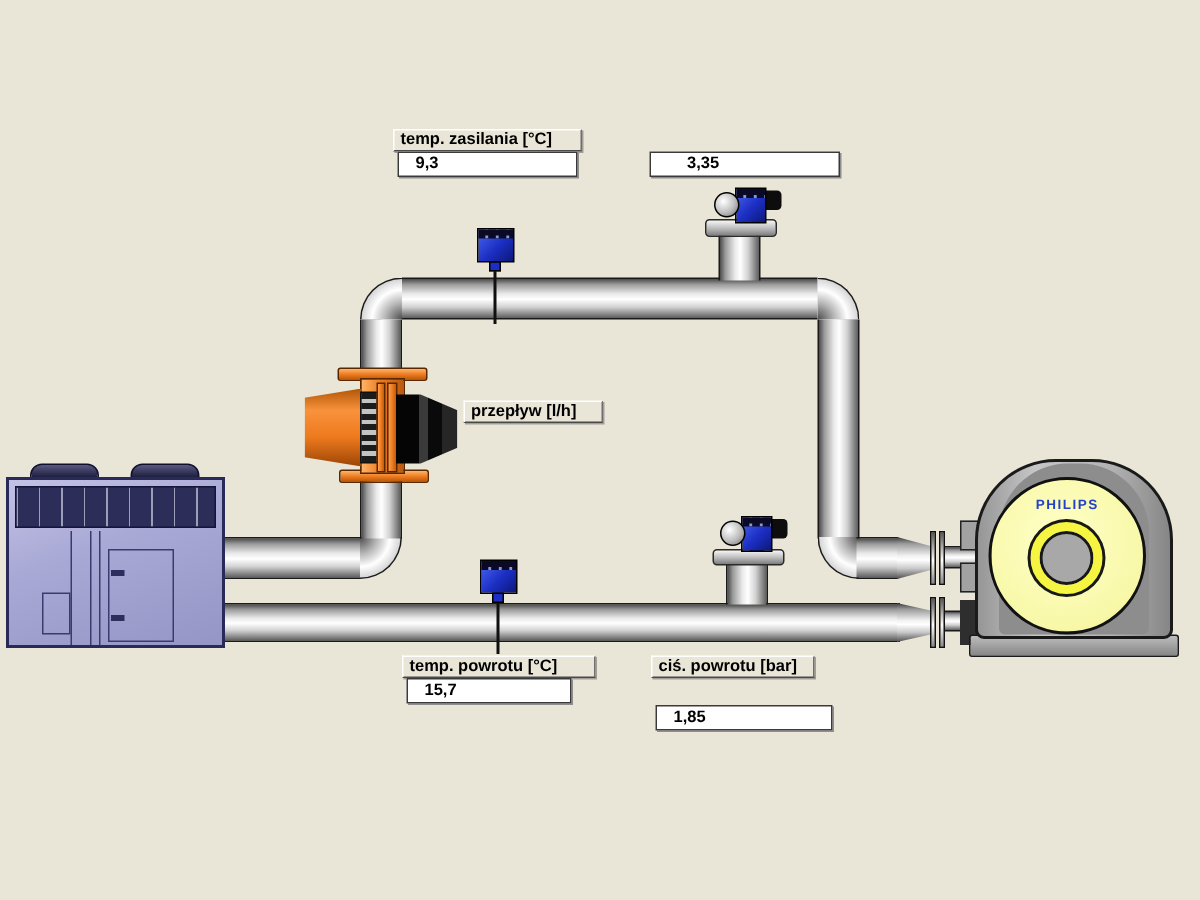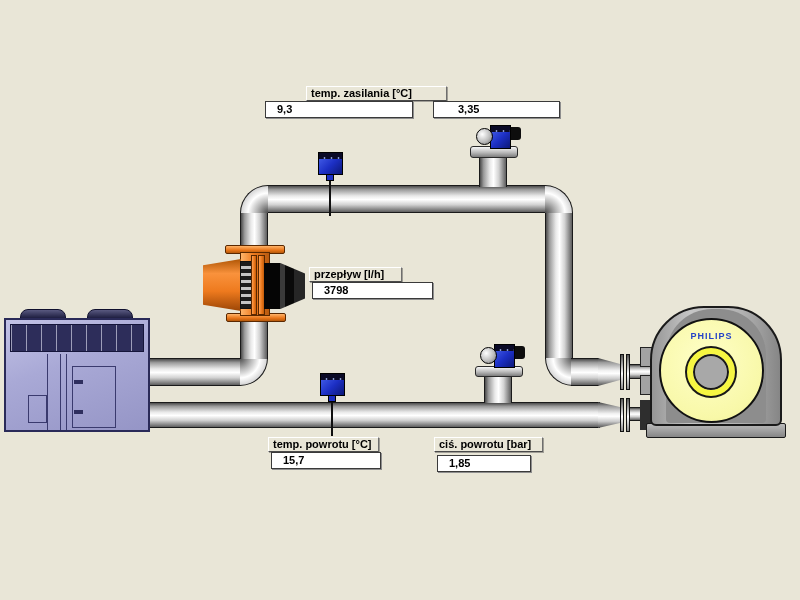--- a/index.html
+++ b/index.html
@@ -153,27 +153,26 @@
     <div class="abs" style="left:640px; top:375px; width:14px; height:20px; background:#a2a2a2; border:1px solid #222;"></div>
     <div class="abs" style="left:640px; top:400px; width:14px; height:30px; background:#2e2e2e;"></div>
     <div class="abs" style="left:646px; top:423px; width:140px; height:15px; background:linear-gradient(#bcbcbc,#868686); border:1px solid #1a1a1a; border-radius:2px;"></div>
     <div class="abs" style="left:650px; top:306px; width:132px; height:120px; background:linear-gradient(to right,#969696,#c6c6c6 30%,#b2b2b2 70%,#868686); border:2px solid #1a1a1a; border-radius:54px 54px 6px 6px;"></div>
     <div class="abs" style="left:666px; top:309px; width:100px; height:114px; background:#8d8d8d; border-radius:46px 46px 4px 4px;"></div>
     <div class="abs" style="left:659px; top:318px; width:105px; height:105px; border-radius:50%; border:2px solid #111; background:radial-gradient(circle at 45% 40%,#ffffc8,#f8f8a8 70%,#e9e98e);"></div>
     <div class="abs" style="left:659px; top:331px; width:105px; text-align:center; font:bold 9px 'Liberation Sans',sans-serif; letter-spacing:1px; color:#2342c8;">PHILIPS</div>
     <div class="abs" style="left:687px; top:348px; width:48px; height:48px; border-radius:50%; border:6px solid #f6f642; background:#a8a8a8; box-shadow:0 0 0 2px #181818, inset 0 0 0 2px #181818;"></div>
   </div>
 
-  <div class="ind-label" style="left:262px; top:86px;  width:141px;margin-left:44px;">temp. zasilania [°C]</div>
-  <div class="ind-value" style="left:265px; top:101px; width:148px;">9,3</div>
+  <div class="ind-label" style="left:262px; top:86px;  width:126px;">temp. zasilania [°C]</div>
+  <div class="ind-value" style="left:265px; top:101px; width:120px;">9,3</div>
 
   <div class="ind-value" style="left:433px; top:101px; width:127px;padding-left:24px;">3,35</div>
 
   <div class="ind-label" style="left:309px; top:267px; width:93px;">przepływ [l/h]</div>
-  <div class="ind-value" style="left:312px; top:282px; width:121px;">3798</div>
 
-  <div class="ind-label" style="left:268px; top:437px; width:111px;">temp. powrotu [°C]</div>
+  <div class="ind-label" style="left:268px; top:437px; width:129px;">temp. powrotu [°C]</div>
   <div class="ind-value" style="left:271px; top:452px; width:110px;">15,7</div>
 
   <div class="ind-label" style="left:434px; top:437px; width:109px;">ciś. powrotu [bar]</div>
-  <div class="ind-value" style="left:437px; top:455px; width:94px;">1,85</div>
+  <div class="ind-value" style="left:437px; top:470px; width:118px;">1,85</div>
 
 </div>
 
 </body></html>

